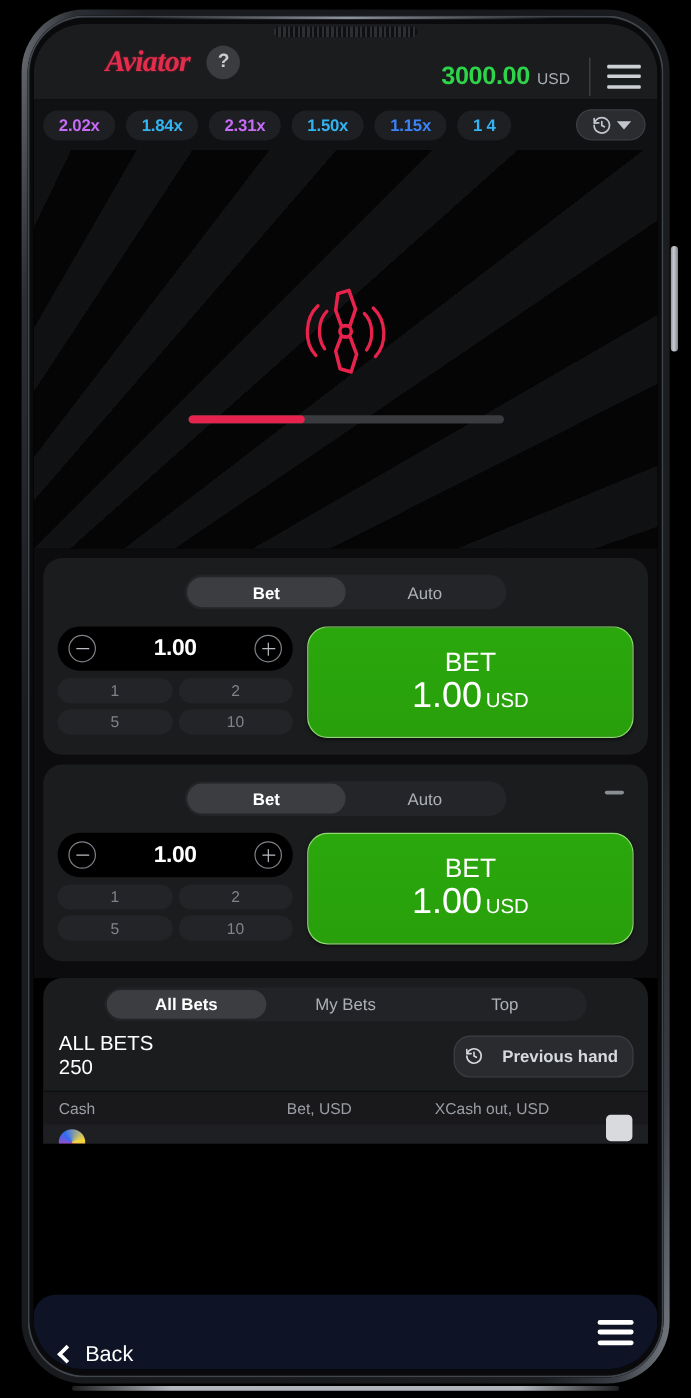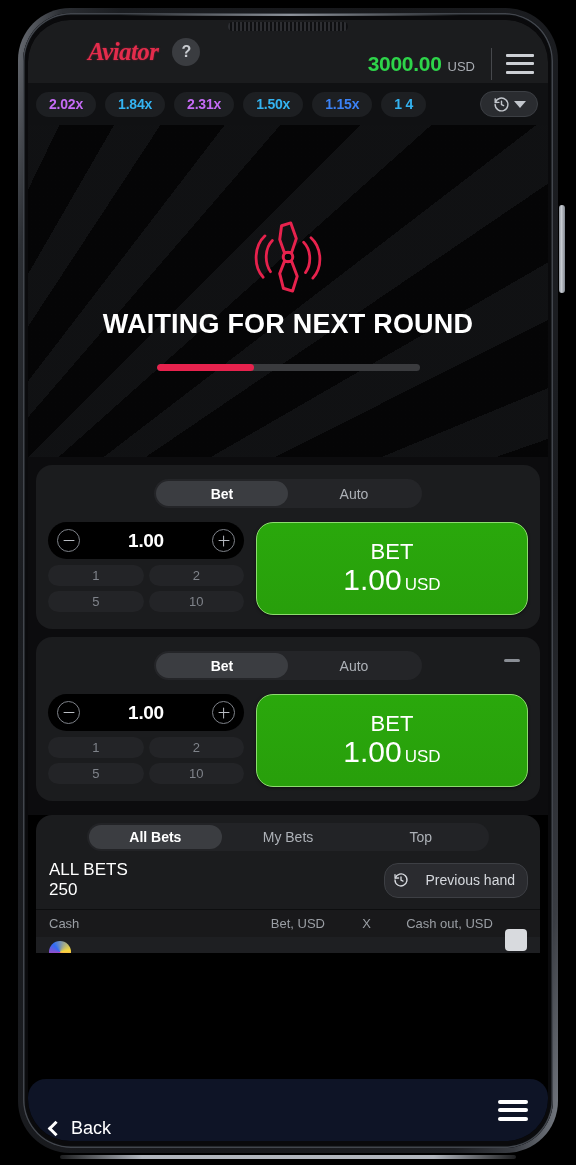--- a/index.html
+++ b/index.html
@@ -334,33 +334,33 @@
   }
   .ab-title { color: #fff; font-size: 17px; line-height: 1.18; }
   .prev-hand {
     margin-left: auto;
     height: 35px;
     padding: 0 12px 0 8px;
     border-radius: 14px;
     background: #2a2b2f;
     border: 1px solid #3d3f44;
     display: flex; align-items: center; gap: 16px;
-    color: #d6d9de; font-size: 14px;
+    color: #d6d9de; font-size: 14px; font-weight: bold;
   }
   .cols {
     display: flex;
     padding: 6px 12px 6px 13px;
     border-top: 1px solid #0d0e0f;
     color: #9a9ea4; font-size: 13px;
     background: #19191b;
   }
   .c-user { width: 190px; }
-  .c-bet { width: 86px; text-align: right; }
+  .c-bet { width: 86px; }
   .c-x { width: 46px; text-align: right; }
-  .c-cash { flex: 1; text-align: center; }
+  .c-cash { flex: 1; text-align: left; }
   .bet-row {
     display: flex; align-items: center;
     padding: 5px 12px 5px 13px;
     background: #1e1f22;
     height: 30px;
   }
   .avatar {
     width: 22px; height: 22px; border-radius: 50%;
     background: conic-gradient(from 200deg, #ff2d9b, #2f6cf6, #f7d83a, #ff2d9b);
     flex: none;
@@ -457,21 +457,20 @@
       <div class="game-center">
         <svg class="prop" viewBox="0 0 100 100" fill="none" stroke="#e7224d" stroke-width="3.2" stroke-linecap="round" stroke-linejoin="round">
           <path d="M43 16 L53 13 L59 30 L54 45 L46 45 L41 31 Z"></path>
           <path d="M46 55 L54 55 L60 71 L55 87 L45 84 L41 68 Z"></path>
           <circle cx="50" cy="50" r="5.2"></circle>
           <path d="M33 32 C25 40 24 56 31 66" stroke-width="3"></path>
           <path d="M25 27 C13 38 12 60 23 72" stroke-width="3"></path>
           <path d="M67 34 C75 42 76 57 69 67" stroke-width="3"></path>
           <path d="M75 29 C87 40 88 61 77 73" stroke-width="3"></path>
         </svg>
-        <div class="wait-txt">WAITING FOR NEXT ROUND</div>
         <div class="progress">
           <div class="progress-fill" id="progressFill" style="width: 37%; background: rgb(231, 34, 77);"></div>
         </div>
       </div>
     </div>
 
     <div class="panels">
 
       <div class="panel">
         <div class="seg-wrap">

